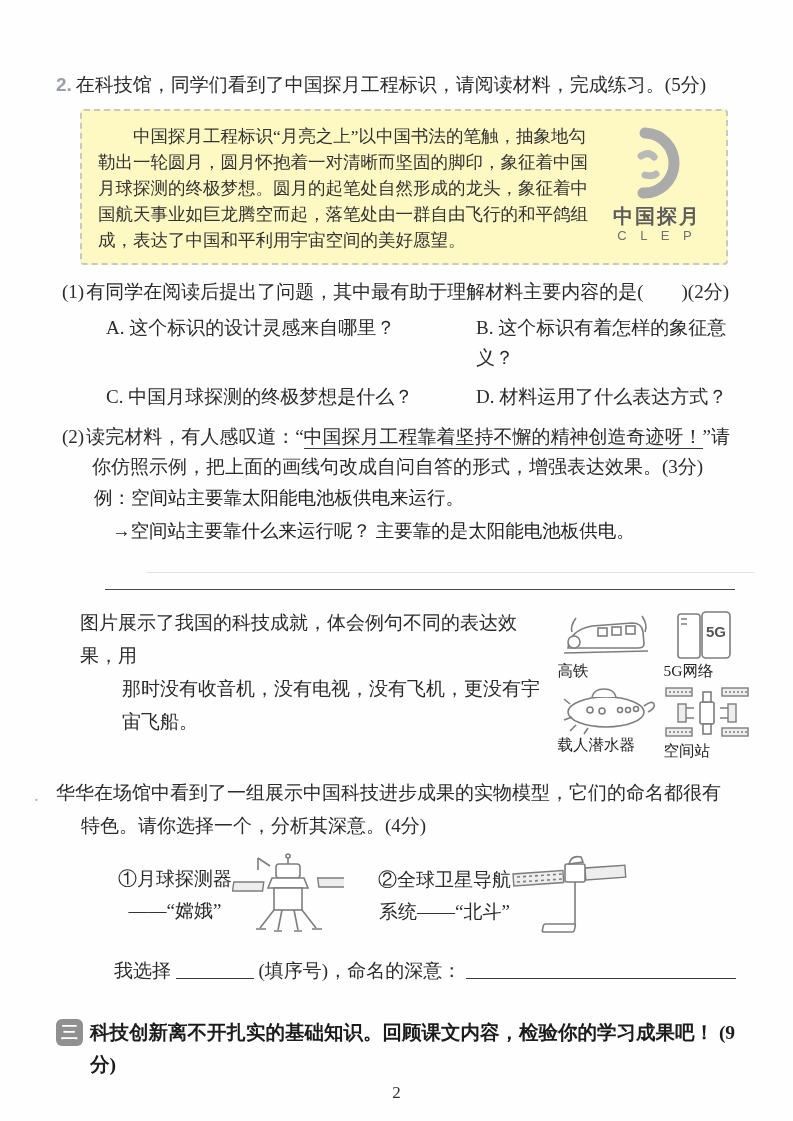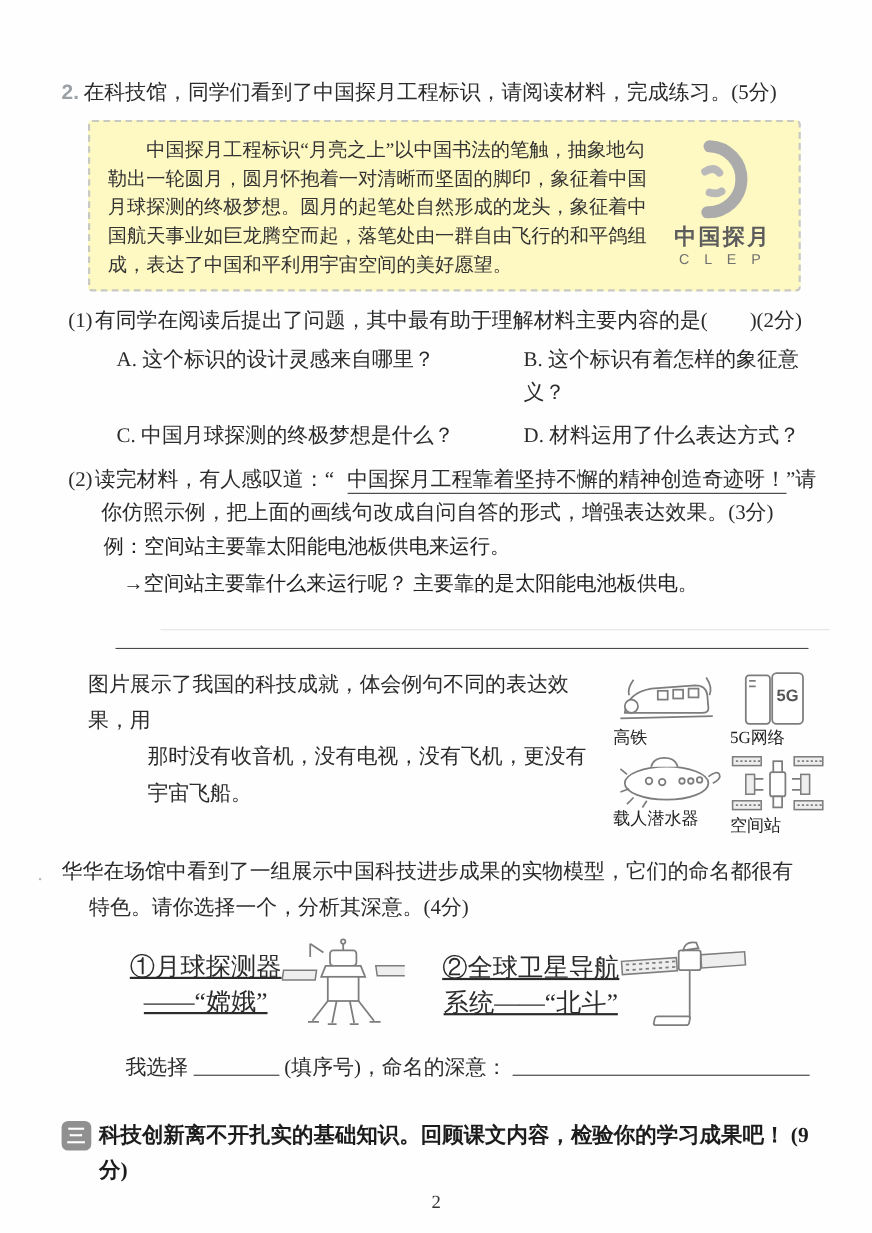--- a/index.html
+++ b/index.html
@@ -20,38 +20,38 @@
   }
   .material-text{flex:1;font-size:17.5px;line-height:26px;text-indent:2em;color:#333;}
   .clep-logo{width:118px;display:flex;flex-direction:column;align-items:center;justify-content:center;}
   .clep-name{font-size:20px;font-weight:bold;color:#5c5c5c;letter-spacing:2px;line-height:22px;}
   .clep-abbr{font-size:13px;color:#707070;letter-spacing:5px;line-height:18px;font-family:"Liberation Sans",sans-serif;}
   
   .sub1{margin-left:6px;margin-top:2px;}
   .optgrid{display:grid;grid-template-columns:370px auto;margin-left:44px;row-gap:9px;font-size:19px;line-height:30px;margin-top:6px;}
   .sub2{margin-left:6px;margin-top:10px;}
   .hang{margin-left:30px;}
-  .ul{border-bottom:1.5px solid #3a3a3a;padding-bottom:1px;margin-left:12px;}
+  .ul{border-bottom:1.5px solid #3a3a3a;padding-bottom:1px;}
   .example{margin-left:32px;font-size:18.5px;color:#222;line-height:33px;}
   .example2{margin-left:50px;font-size:18.5px;color:#222;line-height:33px;}
   .blank-faint{margin:10px 0 0 90px;width:608px;border-bottom:1px solid #e3e3e0;height:14px;}
   .blank-main{margin:0 0 0 49px;width:630px;border-bottom:1.5px solid #4a4a4a;height:16px;}
   
   .q3wrap{display:flex;margin-top:16px;}
   .q3text{width:492px;margin-left:24px;font-size:19px;line-height:33px;}
   .techgrid{width:206px;display:grid;grid-template-columns:1fr 1fr;column-gap:6px;row-gap:4px;margin-left:6px;margin-top:4px;}
   .tech-item{}
   .tech-item .cap{font-size:15.5px;line-height:18px;display:block;color:#222;}
   
   .q4{margin-top:16px;font-size:19px;line-height:33px;position:relative;}
   .cutmark{position:absolute;left:-22px;top:2px;color:#b9b9b9;}
   .q4 .l2{margin-left:25px;}
   .models{display:flex;margin:10px 0 0 62px;align-items:flex-start;}
   .model{display:flex;align-items:center;}
-  .model-text{font-size:23px;line-height:32px;text-decoration:underline;}
+  .model-text{font-size:19px;line-height:32px;}
   .model-text .t2{text-align:center;}
   .chooseline{margin:14px 0 0 58px;font-size:19px;}
   .fill{display:inline-block;border-bottom:1.5px solid #3a3a3a;height:18px;vertical-align:-2px;}
   .fill.w1{width:78px;}
   .fill.w2{width:270px;}
   
   .sec3head{margin-top:30px;display:flex;align-items:flex-start;}
   .badge{flex:0 0 auto;width:27px;height:27px;background:#909090;border-radius:6px;color:#fff;
     font-size:17px;font-weight:bold;display:flex;align-items:center;justify-content:center;margin:2px 7px 0 0;
     font-family:"Liberation Sans",sans-serif;}
@@ -102,21 +102,21 @@
     <div class="example">例：空间站主要靠太阳能电池板供电来运行。</div>
     <div class="example2">→空间站主要靠什么来运行呢？ 主要靠的是太阳能电池板供电。</div>
   </div>
 
   <div class="blank-faint"></div>
   <div class="blank-main"></div>
 
   <div class="q3wrap">
     <div class="q3text">
       <div>图片展示了我国的科技成就，体会例句不同的表达效果，用</div>
-      <div style="margin-left:54px;">那时没有收音机，没有电视，没有飞机，更没有宇宙飞船。</div>
+      <div style="margin-left:42px;">那时没有收音机，没有电视，没有飞机，更没有宇宙飞船。</div>
     </div>
     <div class="techgrid">
       <div class="tech-item">
         <svg width="96" height="52" viewBox="0 0 96 52">
           <path class="lineart" d="M18 8 q-6 8 -4 14"></path>
             <path class="lineart" d="M84 6 q6 9 3 16"></path>
           <path class="lineartf" d="M10 38 Q12 20 34 16 L74 13 Q84 13 85 22 L86 34 Q86 38 80 38 Z"></path>
           <circle class="lineartf" cx="16" cy="32" r="6"></circle>
           <rect class="lineart" x="40" y="18" width="9" height="8"></rect>
           <rect class="lineart" x="54" y="17" width="9" height="8"></rect>

